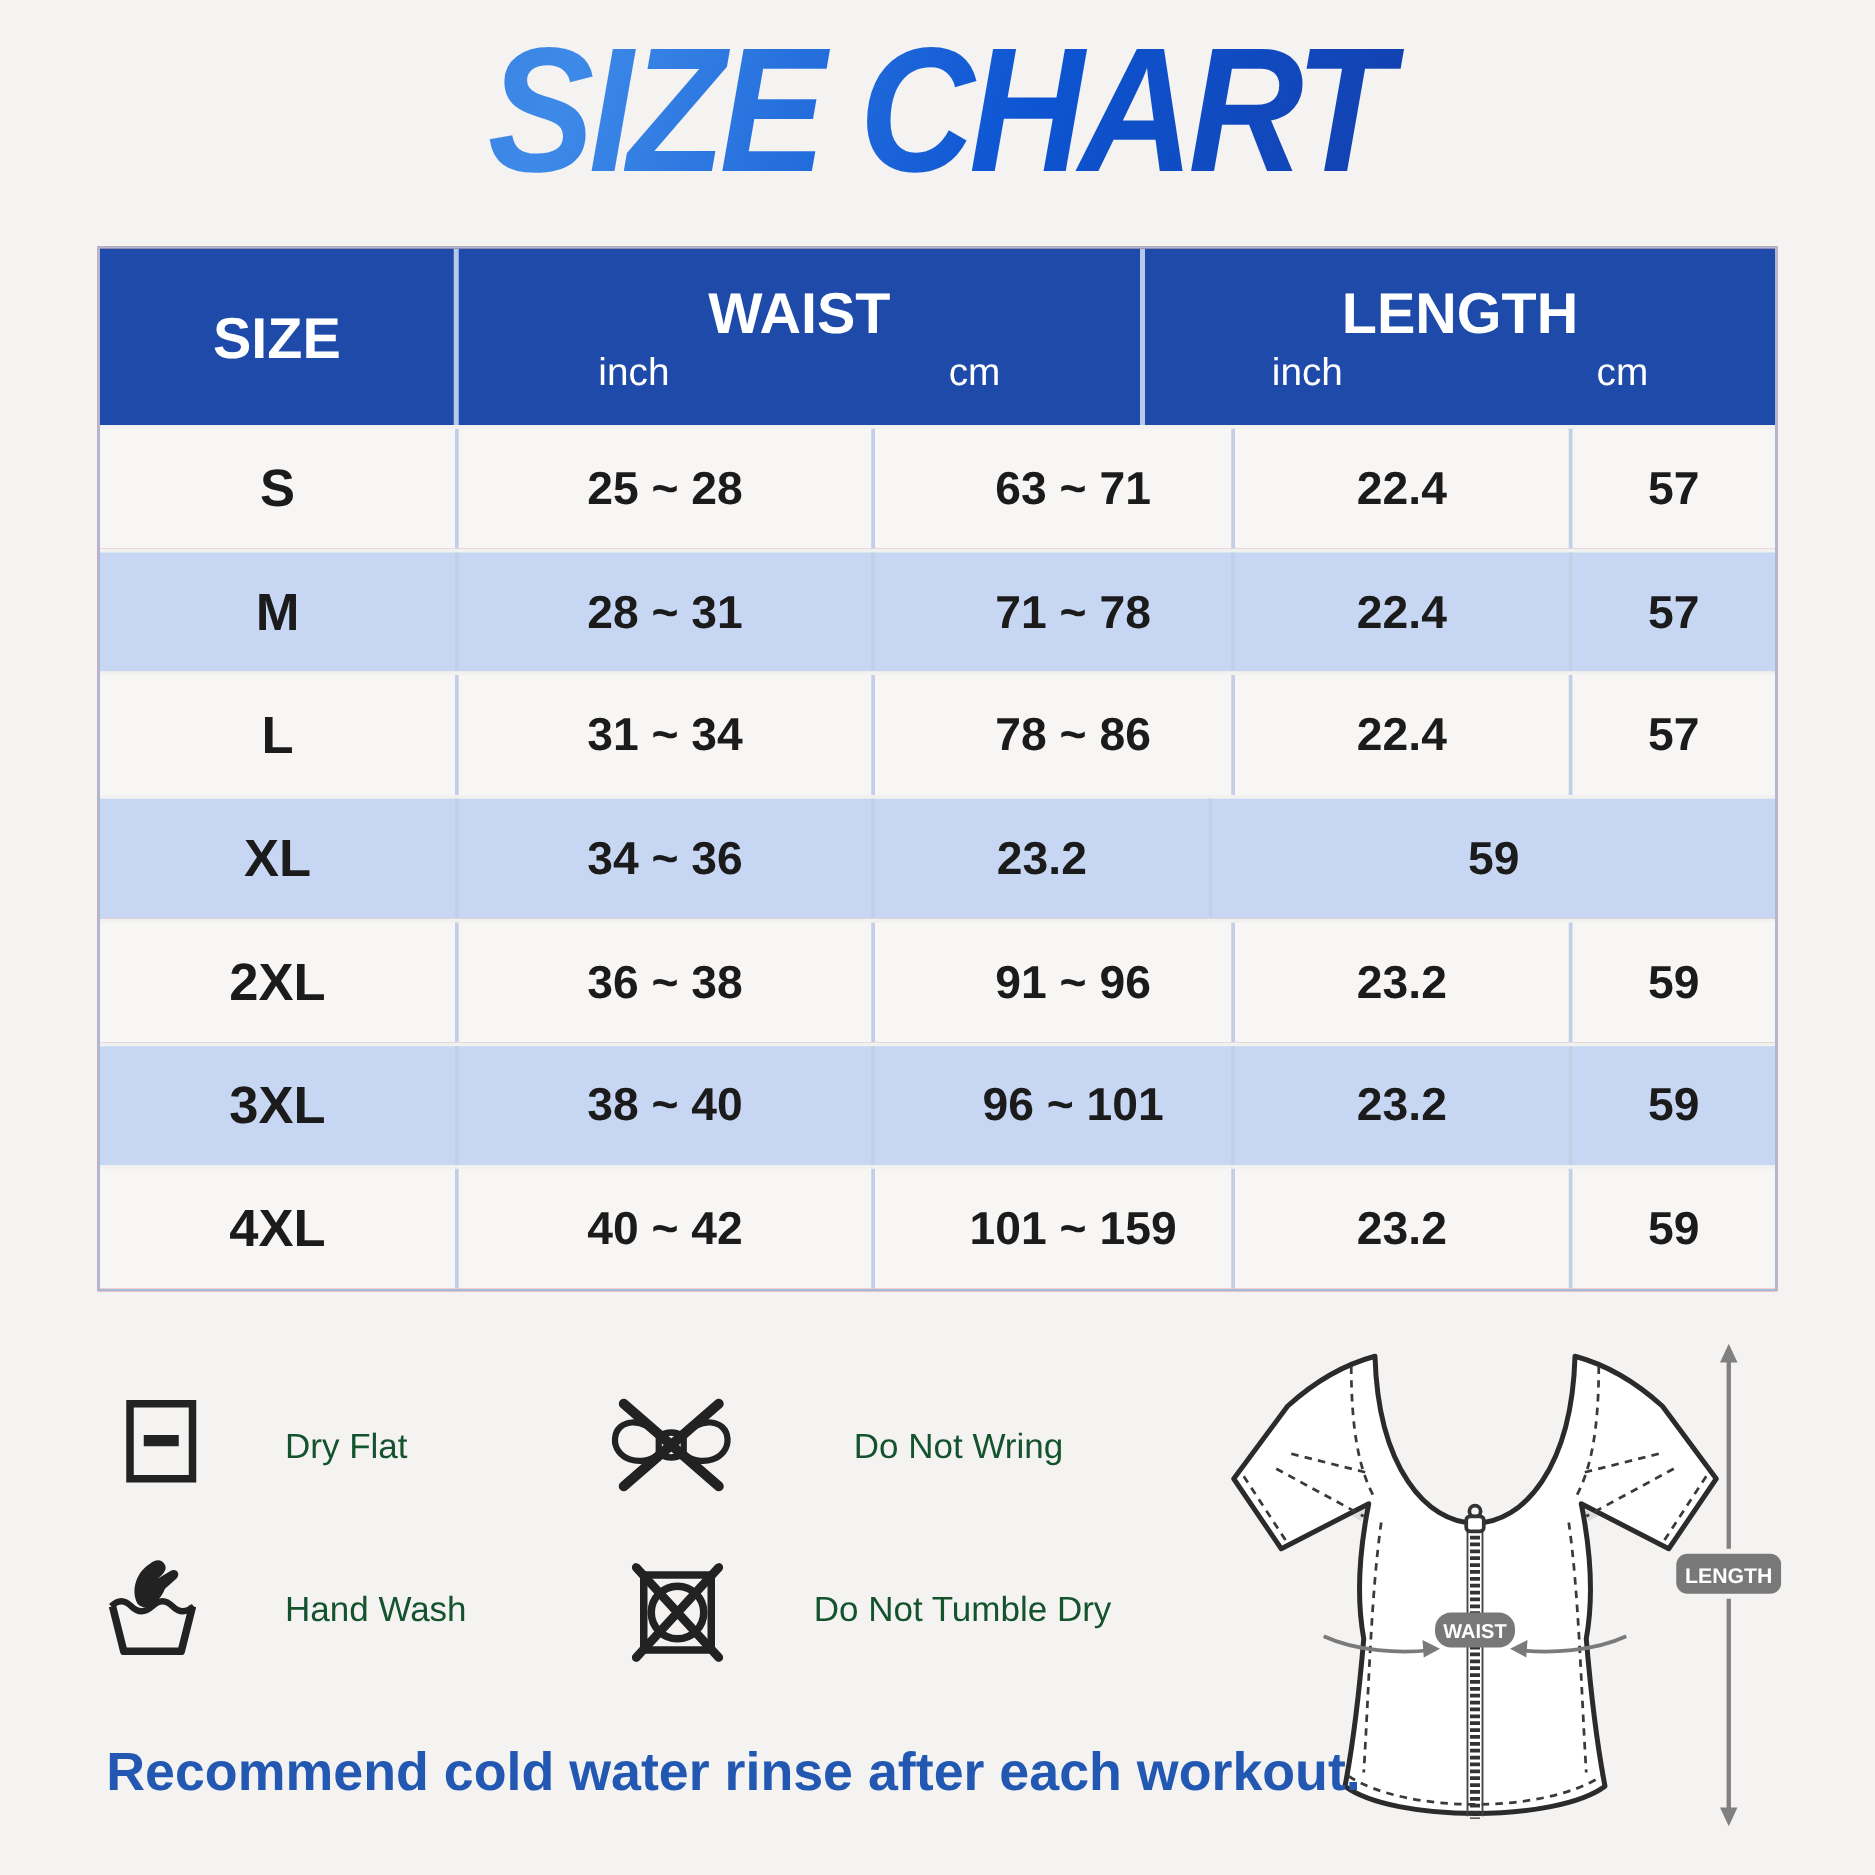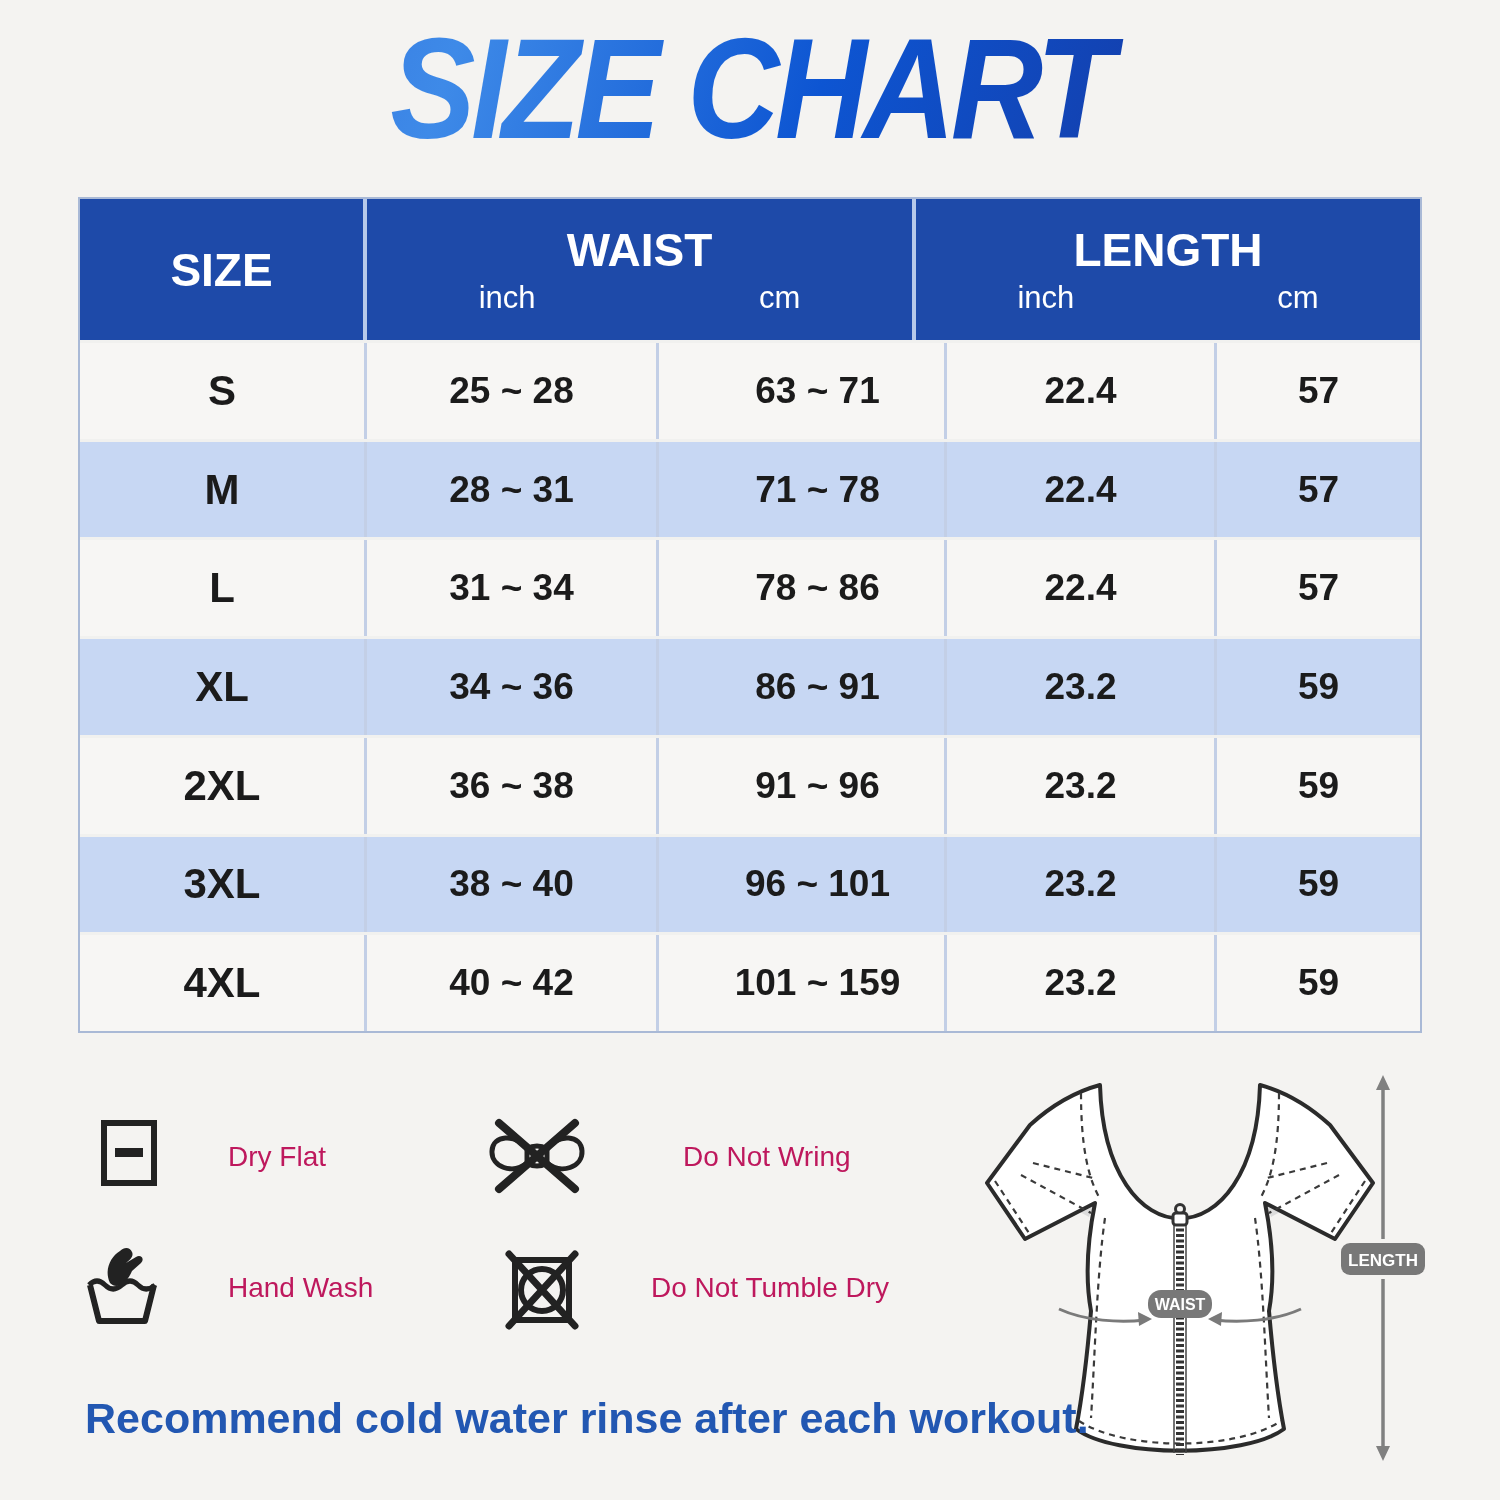--- a/index.html
+++ b/index.html
@@ -34,26 +34,26 @@
   .th-length { flex:1; }
   .group-label { text-align:center; font-size:46px; font-weight:bold; line-height:52px; }
   .units { display:flex; justify-content:space-around; margin-top:4px;align-items:flex-end; }
   .units span { font-size:31px; font-weight:normal; line-height:36px; }
   .trow { flex:1; display:flex; border-top:3px solid #f1f1ef; background:#f7f6f4; }
   .trow.alt { background:#c7d7f3; }
   .td { display:flex; align-items:center; justify-content:center;
         font-weight:bold; color:#1b1b1b; border-right:3px solid #c3cfe6; }
   .td:last-child { border-right:none; }
   .td-size { width:287px; font-size:42px; }
-  .td-c1 { width:292px; font-size:37px; }
+  .td-c1 { width:333px; font-size:37px; }
   .td-c2 { width:256px; font-size:37px;margin-left:32px; }
   .td-c3 { width:270px; font-size:37px; }
   .td-c4 { flex:1; font-size:37px; }
   .care-icon { position:absolute; }
-  .care-label { position:absolute; font-size:28px; line-height:32px; color:#be185d; white-space:nowrap; }
+  .care-label { position:absolute; font-size:28px; line-height:32px; color:#14532d; white-space:nowrap; }
   .note {
     position:absolute; left:85px; top:1394px;
     font-size:43px; font-weight:bold; color:#2257b2; white-space:nowrap;
   }
   .garment { position:absolute; left:975px; top:1063px; }
   .seam { fill:none; stroke:#3a3a3a; stroke-width:2.2; stroke-dasharray:6 5; }
   .badge-text { font-family:"Liberation Sans", sans-serif; font-weight:bold; fill:#ffffff; text-anchor:middle; }
   .arrow { fill:none; stroke:#7a7a7a; stroke-width:3; }
 </style>
 </head>
@@ -99,21 +99,20 @@
   <div class="trow">
     <div class="td td-size">L</div>
     <div class="td td-c1">31 ~ 34</div>
     <div class="td td-c2">78 ~ 86</div>
     <div class="td td-c3">22.4</div>
     <div class="td td-c4">57</div>
   </div>
   <div class="trow alt">
     <div class="td td-size">XL</div>
     <div class="td td-c1">34 ~ 36</div>
-    <div class="td td-c2">86 ~ 91</div>
     <div class="td td-c3">23.2</div>
     <div class="td td-c4">59</div>
   </div>
   <div class="trow">
     <div class="td td-size">2XL</div>
     <div class="td td-c1">36 ~ 38</div>
     <div class="td td-c2">91 ~ 96</div>
     <div class="td td-c3">23.2</div>
     <div class="td td-c4">59</div>
   </div>

